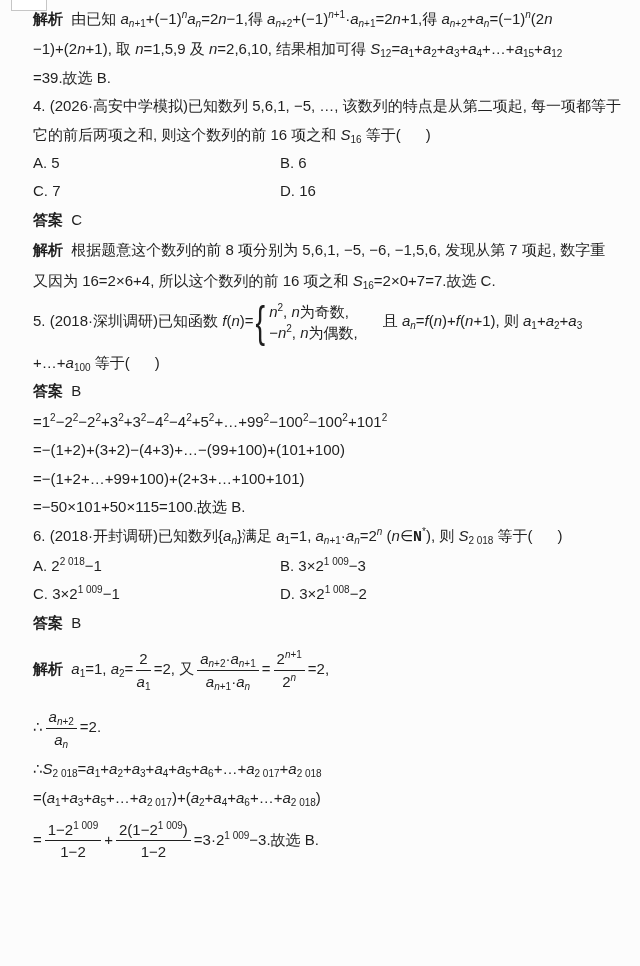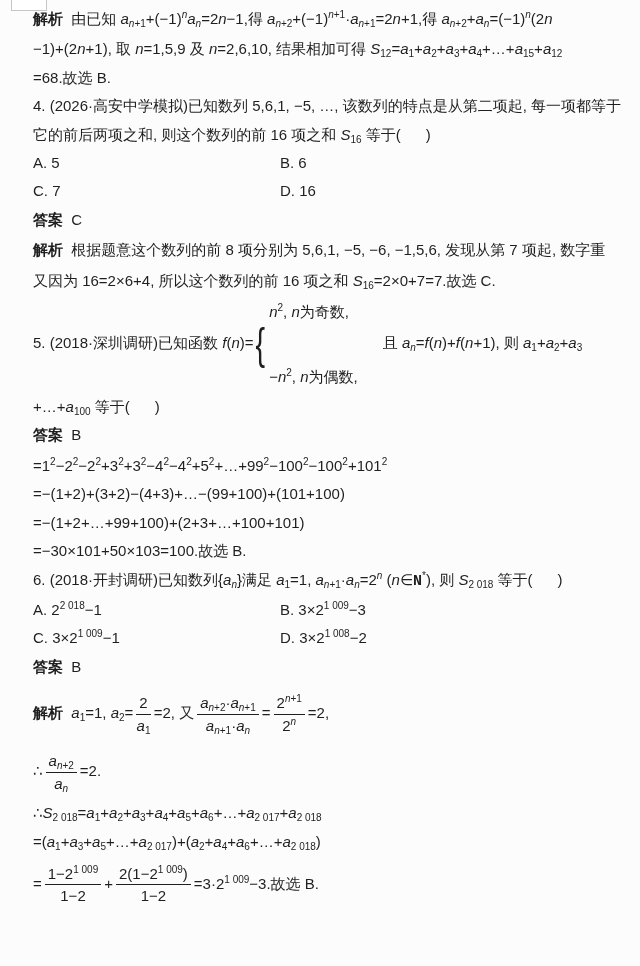--- a/index.html
+++ b/index.html
@@ -42,45 +42,45 @@
     display:inline-flex;flex-direction:column;align-items:center;
     vertical-align:middle;margin:0 3px;line-height:1.3;text-align:center;
   }
   .frac .num{border-bottom:1.4px solid #1f1f1f;padding:0 3px 1px;}
   .frac .den{padding-top:1px;}
   .cases{display:inline-flex;align-items:center;vertical-align:middle;}
   .cases .brace{
     font-size:44px;font-weight:200;line-height:0.9;
     transform:scaleX(.65);margin-right:1px;
   }
-  .cases .rows{display:inline-flex;flex-direction:column;text-align:left;gap:44px;}
+  .cases .rows{display:inline-flex;flex-direction:column;text-align:left;}
   .cases .rows .row{line-height:21px;}
 </style>
 </head>
 <body>
 
 <div id="corner-box"></div>
 <div id="doc">
     <div class="line"><span class="bold">解析</span>  由已知 <i>a</i><sub><i>n</i>+1</sub>+(−1)<sup><i>n</i></sup><i>a</i><sub><i>n</i></sub>=2<i>n</i>−1,得 <i>a</i><sub><i>n</i>+2</sub>+(−1)<sup><i>n</i>+1</sup>·<i>a</i><sub><i>n</i>+1</sub>=2<i>n</i>+1,得 <i>a</i><sub><i>n</i>+2</sub>+<i>a</i><sub><i>n</i></sub>=(−1)<sup><i>n</i></sup>(2<i>n</i></div>
     <div class="line">−1)+(2<i>n</i>+1), 取 <i>n</i>=1,5,9 及 <i>n</i>=2,6,10, 结果相加可得 <i>S</i><sub>12</sub>=<i>a</i><sub>1</sub>+<i>a</i><sub>2</sub>+<i>a</i><sub>3</sub>+<i>a</i><sub>4</sub>+…+<i>a</i><sub>15</sub>+<i>a</i><sub>12</sub></div>
-    <div class="line">=68.故选 B.</div>
+    <div class="line">=39.故选 B.</div>
     <div class="line">4. (2026·高安中学模拟)已知数列 5,6,1, −5, …, 该数列的特点是从第二项起, 每一项都等于</div>
     <div class="line">它的前后两项之和, 则这个数列的前 16 项之和 <i>S</i><sub>16</sub> 等于(      )</div>
     <div class="line2"><div class="cell">A. 5</div><div class="cell">B. 6</div></div>
     <div class="line2"><div class="cell">C. 7</div><div class="cell">D. 16</div></div>
     <div class="line"><span class="bold">答案</span>  C</div>
     <div class="line"><span class="bold">解析</span>  根据题意这个数列的前 8 项分别为 5,6,1, −5, −6, −1,5,6, 发现从第 7 项起, 数字重</div>
     <div class="line">又因为 16=2×6+4, 所以这个数列的前 16 项之和 <i>S</i><sub>16</sub>=2×0+7=7.故选 C.</div>
     <div class="line pad6">5. (2018·深圳调研)已知函数 <i>f</i>(<i>n</i>)=<span class="cases"><span class="brace">{</span><span class="rows"><span class="row"><i>n</i><sup>2</sup>, <i>n</i>为奇数,</span><span class="row">−<i>n</i><sup>2</sup>, <i>n</i>为偶数,</span></span></span>      且 <i>a</i><sub><i>n</i></sub>=<i>f</i>(<i>n</i>)+<i>f</i>(<i>n</i>+1), 则 <i>a</i><sub>1</sub>+<i>a</i><sub>2</sub>+<i>a</i><sub>3</sub></div>
     <div class="line">+…+<i>a</i><sub>100</sub> 等于(      )</div>
     <div class="line"><span class="bold">答案</span>  B</div>
     <div class="line">=1<sup>2</sup>−2<sup>2</sup>−2<sup>2</sup>+3<sup>2</sup>+3<sup>2</sup>−4<sup>2</sup>−4<sup>2</sup>+5<sup>2</sup>+…+99<sup>2</sup>−100<sup>2</sup>−100<sup>2</sup>+101<sup>2</sup></div>
     <div class="line">=−(1+2)+(3+2)−(4+3)+…−(99+100)+(101+100)</div>
     <div class="line">=−(1+2+…+99+100)+(2+3+…+100+101)</div>
-    <div class="line">=−30×101+50×103=100.故选 B.</div>
+    <div class="line">=−50×101+50×115=100.故选 B.</div>
     <div class="line">6. (2018·开封调研)已知数列{<i>a</i><sub><i>n</i></sub>}满足 <i>a</i><sub>1</sub>=1, <i>a</i><sub><i>n</i>+1</sub>·<i>a</i><sub><i>n</i></sub>=2<sup><i>n</i></sup> (<i>n</i>∈<span class="bold">N</span><sup>*</sup>), 则 <i>S</i><sub>2 018</sub> 等于(      )</div>
     <div class="line2"><div class="cell">A. 2<sup>2 018</sup>−1</div><div class="cell">B. 3×2<sup>1 009</sup>−3</div></div>
     <div class="line2"><div class="cell">C. 3×2<sup>1 009</sup>−1</div><div class="cell">D. 3×2<sup>1 008</sup>−2</div></div>
     <div class="line"><span class="bold">答案</span>  B</div>
     <div class="line pad10"><span class="bold">解析</span>  <i>a</i><sub>1</sub>=1, <i>a</i><sub>2</sub>=<span class="frac"><span class="num">2</span><span class="den"><i>a</i><sub>1</sub></span></span>=2, 又<span class="frac"><span class="num"><i>a</i><sub><i>n</i>+2</sub>·<i>a</i><sub><i>n</i>+1</sub></span><span class="den"><i>a</i><sub><i>n</i>+1</sub>·<i>a</i><sub><i>n</i></sub></span></span>=<span class="frac"><span class="num">2<sup><i>n</i>+1</sup></span><span class="den">2<sup><i>n</i></sup></span></span>=2,</div>
     <div class="line pad6">∴<span class="frac"><span class="num"><i>a</i><sub><i>n</i>+2</sub></span><span class="den"><i>a</i><sub><i>n</i></sub></span></span>=2.</div>
     <div class="line">∴<i>S</i><sub>2 018</sub>=<i>a</i><sub>1</sub>+<i>a</i><sub>2</sub>+<i>a</i><sub>3</sub>+<i>a</i><sub>4</sub>+<i>a</i><sub>5</sub>+<i>a</i><sub>6</sub>+…+<i>a</i><sub>2 017</sub>+<i>a</i><sub>2 018</sub></div>
     <div class="line">=(<i>a</i><sub>1</sub>+<i>a</i><sub>3</sub>+<i>a</i><sub>5</sub>+…+<i>a</i><sub>2 017</sub>)+(<i>a</i><sub>2</sub>+<i>a</i><sub>4</sub>+<i>a</i><sub>6</sub>+…+<i>a</i><sub>2 018</sub>)</div>
     <div class="line pad8">=<span class="frac"><span class="num">1−2<sup>1 009</sup></span><span class="den">1−2</span></span>+<span class="frac"><span class="num">2(1−2<sup>1 009</sup>)</span><span class="den">1−2</span></span>=3·2<sup>1 009</sup>−3.故选 B.</div>
   </div>

